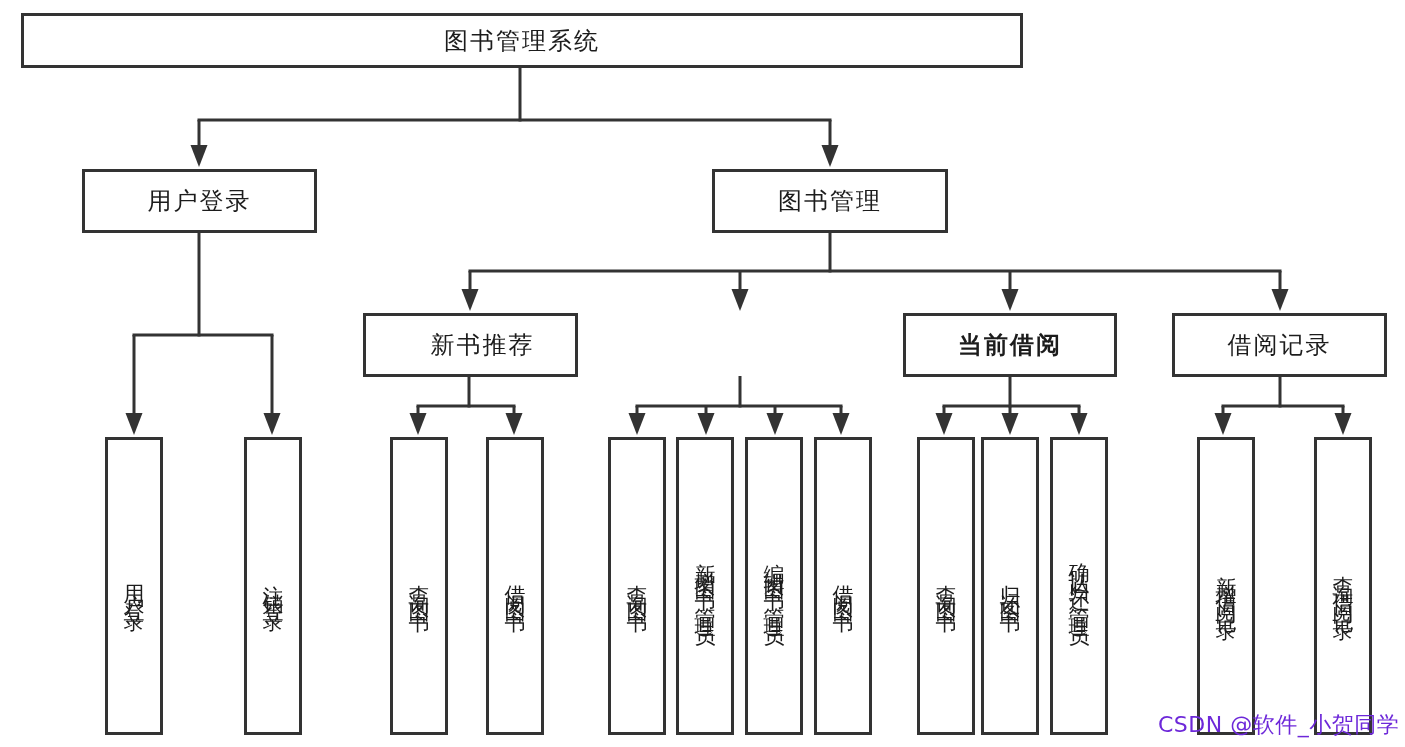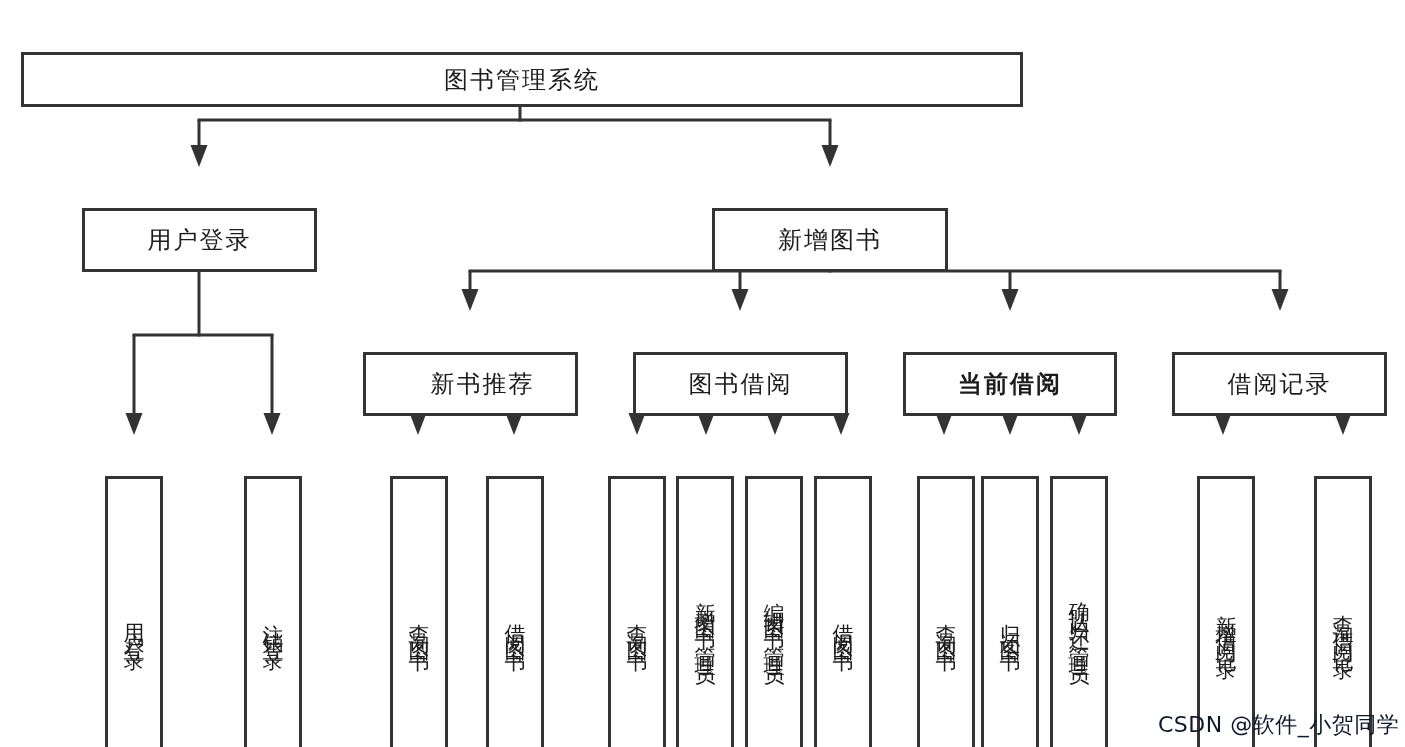--- a/index.html
+++ b/index.html
@@ -4,21 +4,21 @@
 <style>
   html,body{margin:0;padding:0;background:#ffffff;}
   .canvas{
     position:relative;width:1405px;height:747px;background:#ffffff;
     font-family:"DejaVu Sans",sans-serif;overflow:hidden;
   }
   svg.connectors{position:absolute;left:0;top:0;z-index:1;}
   .node{
     position:absolute;box-sizing:border-box;border:3px solid #333333;background:#ffffff;
     display:flex;align-items:center;justify-content:center;
-    color:#1c1c1c;z-index:2;font-size:24px;letter-spacing:2px;white-space:nowrap;margin-top:39px;
+    color:#1c1c1c;z-index:2;font-size:24px;letter-spacing:2px;white-space:nowrap;
   }
   .node.vertical{
     writing-mode:vertical-rl;
     font-size:21px;letter-spacing:9px;
     top:437px;width:58px;height:298px;
   }
   
   #n-root{left:21px;top:13px;width:1002px;height:55px;}
   
   #n-user-login{left:82px;top:169px;width:235px;height:64px;}
@@ -37,21 +37,21 @@
   #n-leaf-bb-add{left:676px;}
   #n-leaf-bb-edit{left:745px;}
   #n-leaf-bb-borrow{left:814px;}
   #n-leaf-cb-query{left:917px;}
   #n-leaf-cb-return{left:981px;}
   #n-leaf-cb-confirm{left:1050px;}
   #n-leaf-br-add{left:1197px;}
   #n-leaf-br-query{left:1314px;}
   .watermark{
     position:absolute;left:1158px;top:712px;z-index:5;
-    font-size:22px;line-height:26px;color:#0f172a;letter-spacing:0.5px;white-space:nowrap;
+    font-size:22px;line-height:26px;color:#6d28d9;letter-spacing:0.5px;white-space:nowrap;
   }
 </style>
 </head>
 <body>
 
 <div class="canvas">
 
   <svg class="connectors" width="1405" height="747" viewBox="0 0 1405 747" stroke="#333333" stroke-width="3" fill="#333333">
 
     <line x1="520" y1="67" x2="520" y2="121.5"></line>
@@ -110,24 +110,23 @@
     <line x1="1221.5" y1="406" x2="1344.5" y2="406"></line>
     <line x1="1223" y1="406" x2="1223" y2="416"></line>
     <polygon points="1214.5,413 1231.5,413 1223,435" stroke="none"></polygon>
     <line x1="1343" y1="406" x2="1343" y2="416"></line>
     <polygon points="1334.5,413 1351.5,413 1343,435" stroke="none"></polygon>
   </svg>
 
   <div class="node" id="n-root">图书管理系统</div>
 
   <div class="node" id="n-user-login">用户登录</div>
-  <div class="node" id="n-book-mgmt">新增图书</div>
+  <div class="node" id="n-book-mgmt">图书管理</div>
 
   <div class="node" id="n-new-book-rec">新书推荐</div>
-  <div class="node" id="n-book-borrow">图书借阅</div>
   <div class="node" id="n-current-borrow">当前借阅</div>
   <div class="node" id="n-borrow-records">借阅记录</div>
 
   <div class="node vertical" id="n-leaf-user-login">用户登录</div>
   <div class="node vertical" id="n-leaf-logout">注销登录</div>
 
   <div class="node vertical" id="n-leaf-nbr-query">查询图书</div>
   <div class="node vertical" id="n-leaf-nbr-borrow">借阅图书</div>
 
   <div class="node vertical" id="n-leaf-bb-query">查询图书</div>

